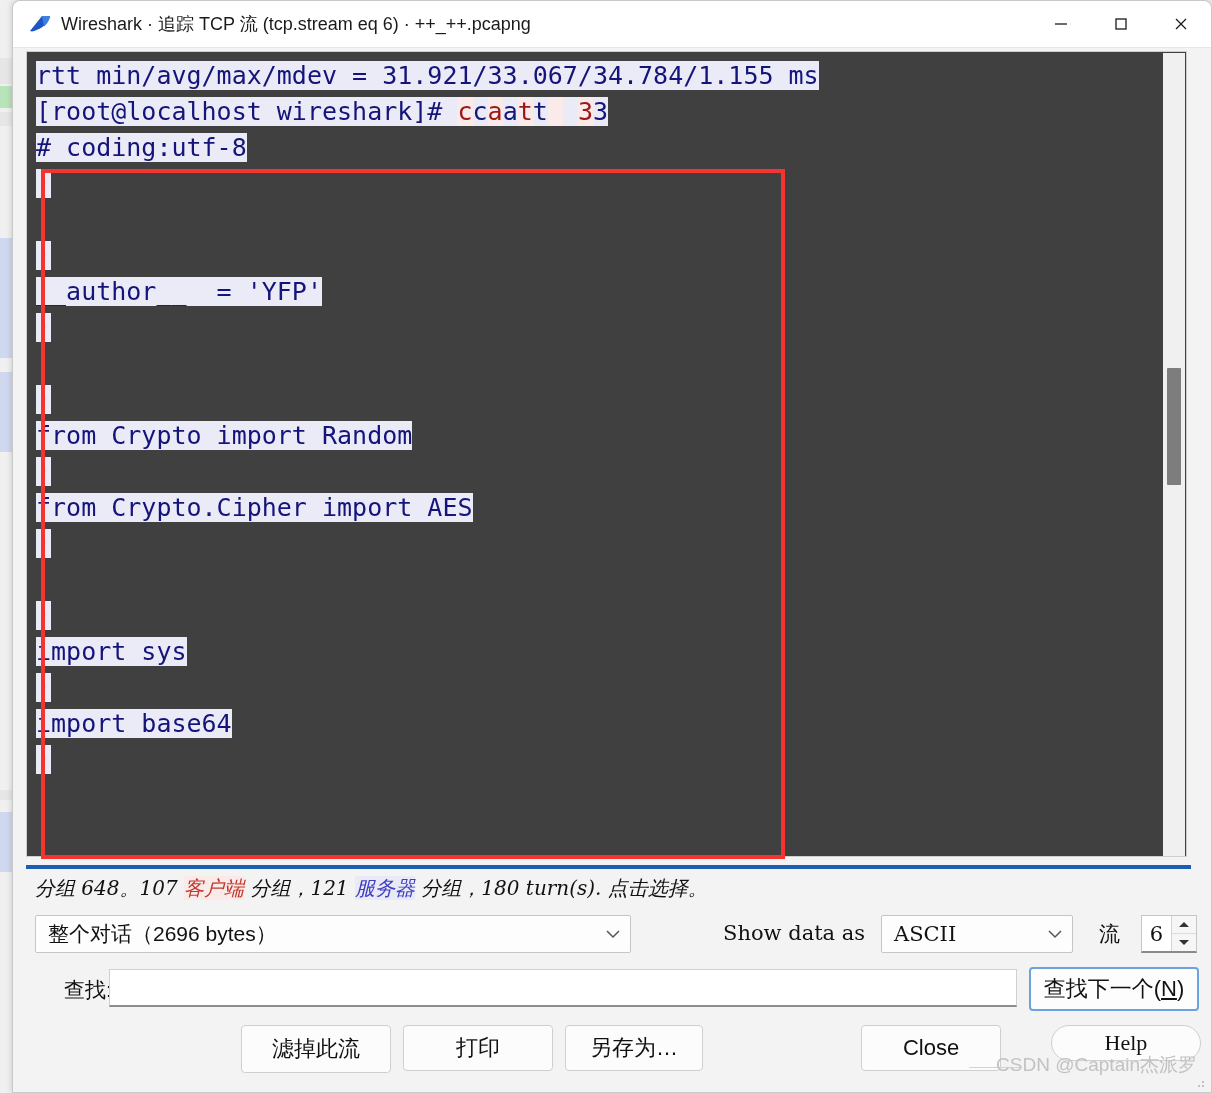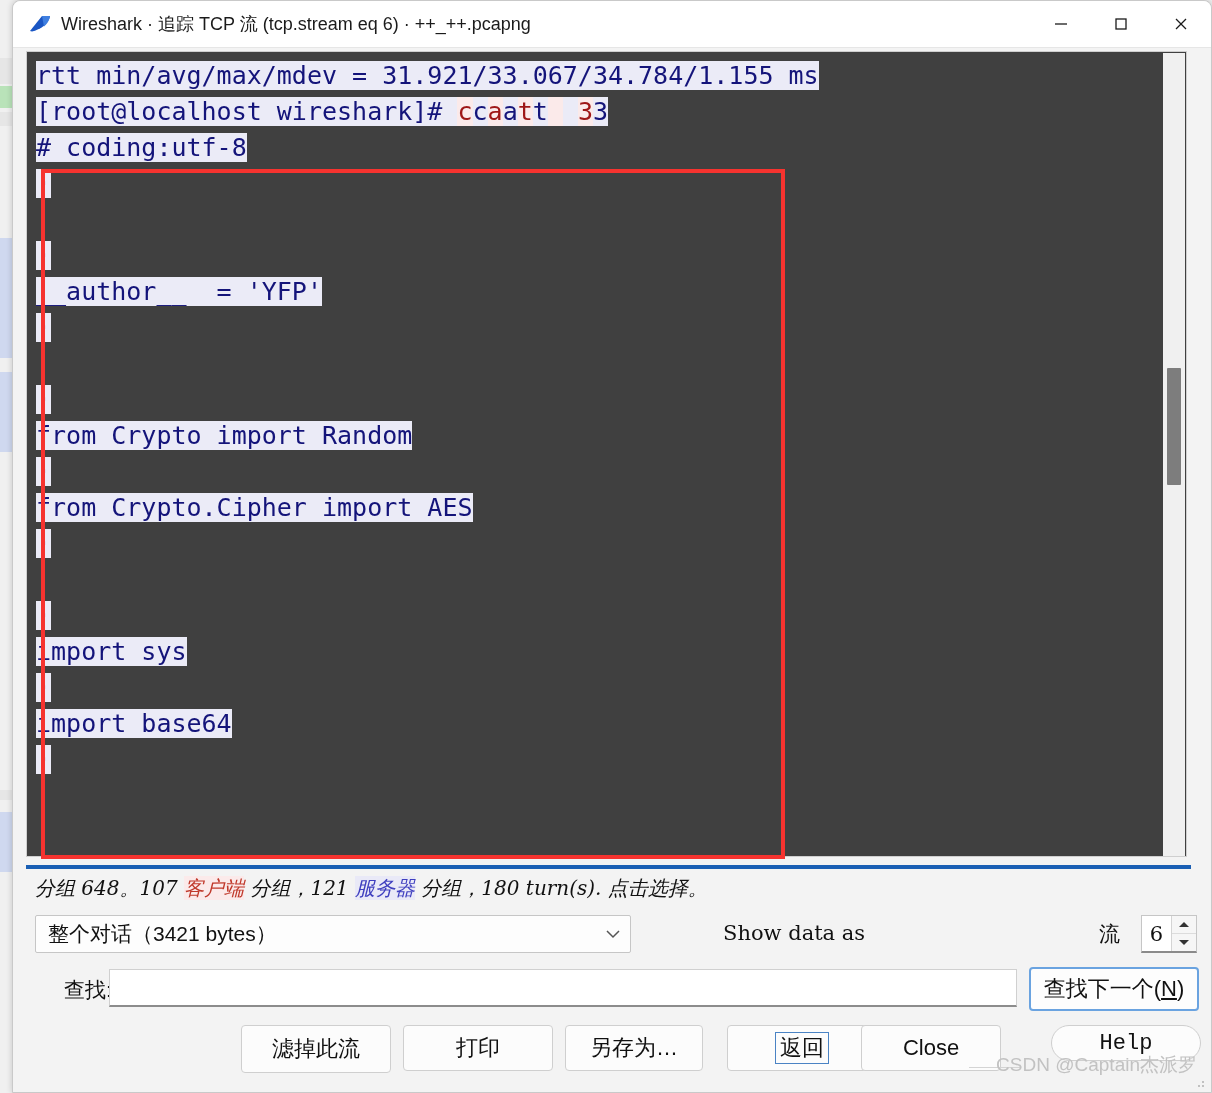--- a/index.html
+++ b/index.html
@@ -236,21 +236,21 @@
   .acc { text-decoration: underline; }
 
   
   #btn-filter { left: 228px; top: 1024px; width: 150px; height: 48px; }
   #btn-print  { left: 390px; top: 1024px; width: 150px; height: 46px; }
   #btn-saveas { left: 552px; top: 1024px; width: 138px; height: 46px; }
   #btn-back   { left: 714px; top: 1024px; width: 150px; height: 46px; }
   #btn-close  { left: 848px; top: 1024px; width: 140px; height: 46px;
                 font-family: Liberation Sans, sans-serif; }
   #btn-help   { left: 1038px; top: 1024px; width: 150px; height: 36px;
-                font-family: Liberation Mono, monospace; border-radius: 22px; }
+                font-family: Liberation Serif, serif; border-radius: 22px; }
   #btn-back .inner { border: 1px solid #4a83c4; padding: 0 4px; }
 
   
   .watermark {
     position: absolute;
     right: 14px; bottom: 14px;
     font-size: 19px;
     color: #c2c2c2;
     font-family: "Liberation Sans", sans-serif;
     white-space: nowrap;
@@ -319,30 +319,38 @@
     </div>
 
     <div class="annot-box"></div>
     <div class="blue-sep"></div>
 
     <div class="status-line">
       <span>分组 648。107 </span><span class="client">客户端</span><span> 分组，121 </span><span class="server">服务器</span><span> 分组，180 turn(s). 点击选择。</span>
     </div>
 
     <div class="combo" id="combo-conv">
-      <div class="lbl">整个对话（3421 bytes）</div>
+      <div class="lbl">整个对话（2696 bytes）</div>
       <div class="chev">
         <svg width="16" height="10" viewBox="0 0 16 10">
           <polyline points="2,2 8,8 14,2" fill="none" stroke="#555" stroke-width="1.5"></polyline>
         </svg>
       </div>
     </div>
 
     <div class="plain-label" id="label-showdata">Show data as</div>
 
+    <div class="combo" id="combo-showas">
+      <div class="lbl">ASCII</div>
+      <div class="chev">
+        <svg width="16" height="10" viewBox="0 0 16 10">
+          <polyline points="2,2 8,8 14,2" fill="none" stroke="#555" stroke-width="1.5"></polyline>
+        </svg>
+      </div>
+    </div>
 
     <div class="plain-label" id="label-stream">流</div>
 
     <div class="spin">
       <div class="val">6</div>
       <div class="arrows">
         <div class="arr">
           <svg width="12" height="7" viewBox="0 0 12 7">
             <polygon points="6,1 11,6 1,6" fill="#333"></polygon>
           </svg>
@@ -366,23 +374,20 @@
 
     <div class="btn" id="btn-filter">
       <span>滤掉此流</span>
     </div>
     <div class="btn" id="btn-print">
       <span>打印</span>
     </div>
     <div class="btn" id="btn-saveas">
       <span>另存为…</span>
     </div>
-    <div class="btn" id="btn-back">
-      <span class="inner">返回</span>
-    </div>
     <div class="btn" id="btn-close">
       <span>Close</span>
     </div>
     <div class="btn" id="btn-help">
       <span>Help</span>
     </div>
 
     <div class="wm-line"></div>
     <div class="watermark">CSDN @Captain杰派罗</div>
     <svg class="resize-grip" viewBox="0 0 12 12">

